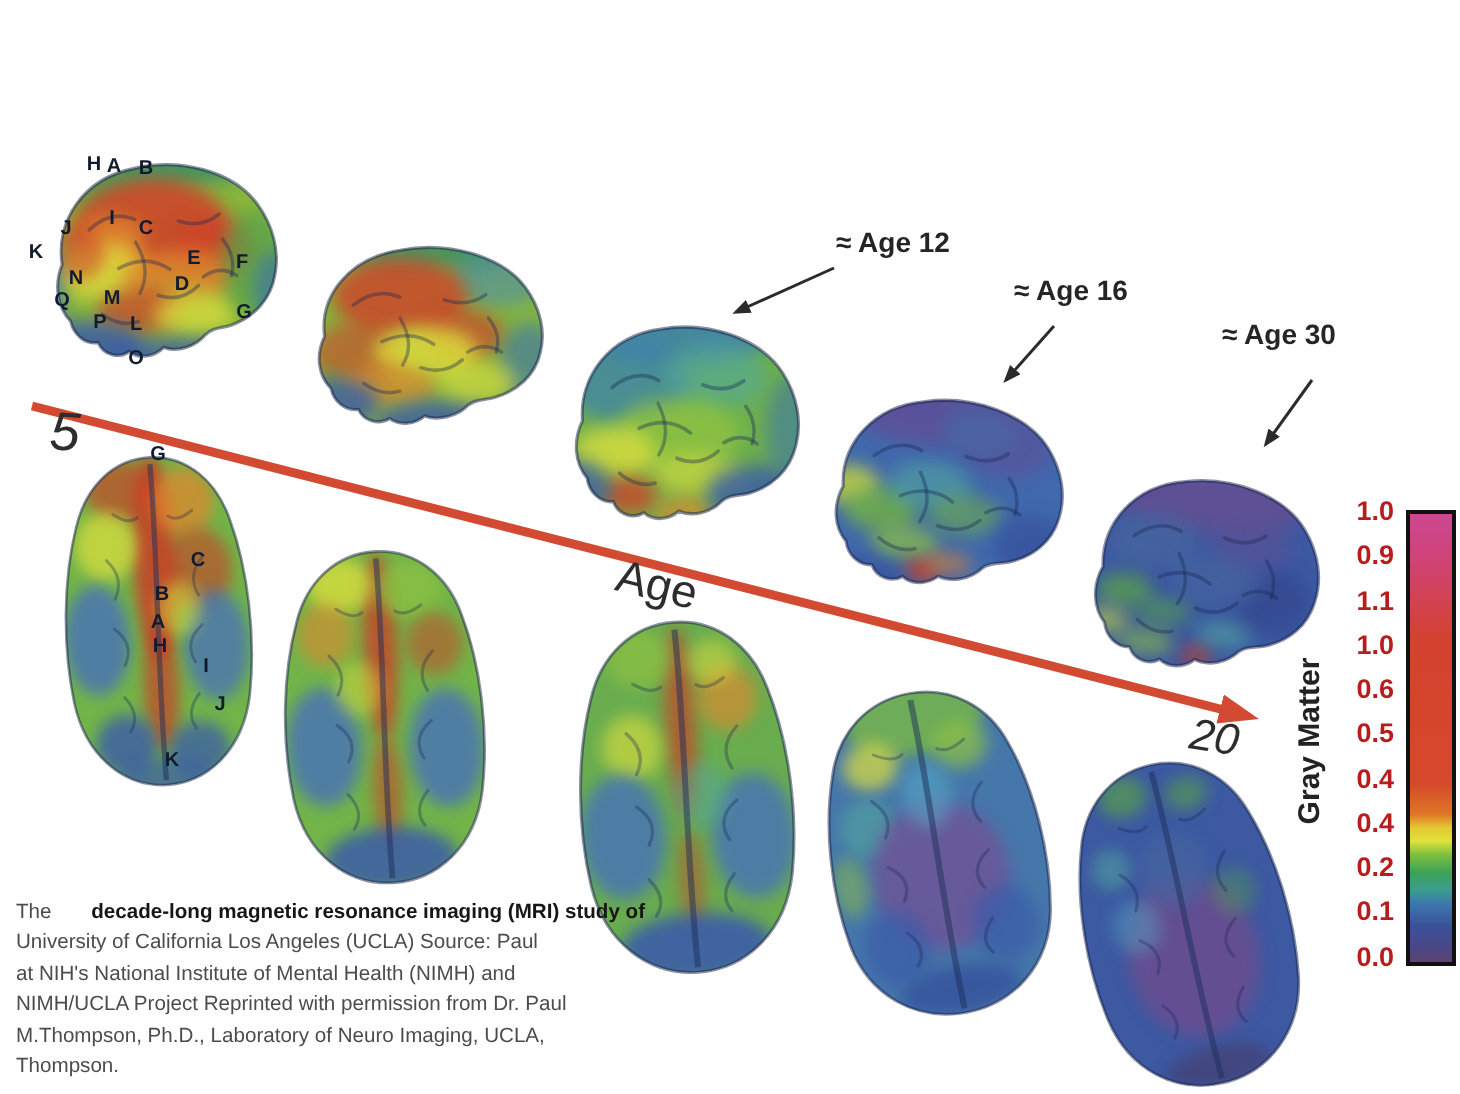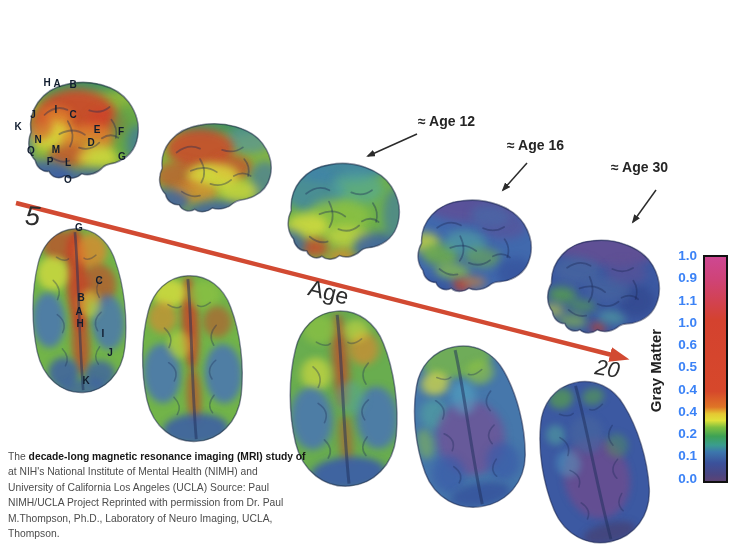--- a/index.html
+++ b/index.html
@@ -8,25 +8,25 @@
   #scene{position:absolute;left:0;top:0;}
   .letter{position:absolute;transform:translate(-50%,-50%);font-weight:bold;font-size:10px;
           color:#101c2e;line-height:1;}
   .agenote{position:absolute;font-weight:bold;font-size:14px;color:#252525;white-space:nowrap;}
   .tl-label{position:absolute;color:#2d2d2d;white-space:nowrap;line-height:1;}
   #lbl5{font-size:27px;font-style:italic;transform:rotate(4deg);}
   #lblAge{font-size:23px;transform:rotate(14deg);}
   #lbl20{font-size:22px;font-style:italic;transform:rotate(9deg);}
   #colorbar{position:absolute;border:2px solid #111;}
   #cbticks{position:absolute;display:flex;flex-direction:column;justify-content:space-between;
-           align-items:flex-end;font-weight:bold;font-size:13.5px;color:#3b82f6;line-height:1;}
+           align-items:flex-end;font-weight:bold;font-size:13.5px;color:#b91c1c;line-height:1;}
   #cbtitle{position:absolute;width:110px;font-weight:bold;font-size:15px;color:#222;
            transform:rotate(-90deg);text-align:center;line-height:1;}
   #caption{position:absolute;font-size:10.3px;line-height:15.4px;color:#4c4c4c;}
-  #caption .b{font-weight:bold;color:#161616;}
+  #caption .b{font-weight:bold;color:#161616;margin-left:17px;}
   .capline{white-space:nowrap;}
 </style>
 </head>
 <body>
 
 <div class="stage">
 
   <svg id="scene" width="730" height="547" viewBox="0 0 730 547">
     <defs>
       <filter id="soft" x="-60%" y="-60%" width="220%" height="220%">
@@ -312,20 +312,20 @@
       <span>0.4</span>
       <span>0.4</span>
       <span>0.2</span>
       <span>0.1</span>
       <span>0.0</span>
     </div>
   <div id="cbtitle" style="left: 600px; top: 363px;">Gray Matter</div>
 
   <div id="caption" style="left: 8px; top: 449px;">
       <div class="capline"><span>The </span><span class="b">decade-long magnetic resonance imaging (MRI) study of</span></div>
+      <div class="capline"><span>University of California Los Angeles (UCLA)  Source: Paul</span></div>
       <div class="capline"><span>at NIH's National Institute of Mental Health (NIMH) and</span></div>
-      <div class="capline"><span>University of California Los Angeles (UCLA)  Source: Paul</span></div>
       <div class="capline"><span>NIMH/UCLA  Project Reprinted with permission from Dr. Paul</span></div>
       <div class="capline"><span>M.Thompson, Ph.D., Laboratory of Neuro Imaging, UCLA,</span></div>
       <div class="capline"><span>Thompson.</span></div>
     </div>
 
 </div>
 
 </body></html>

